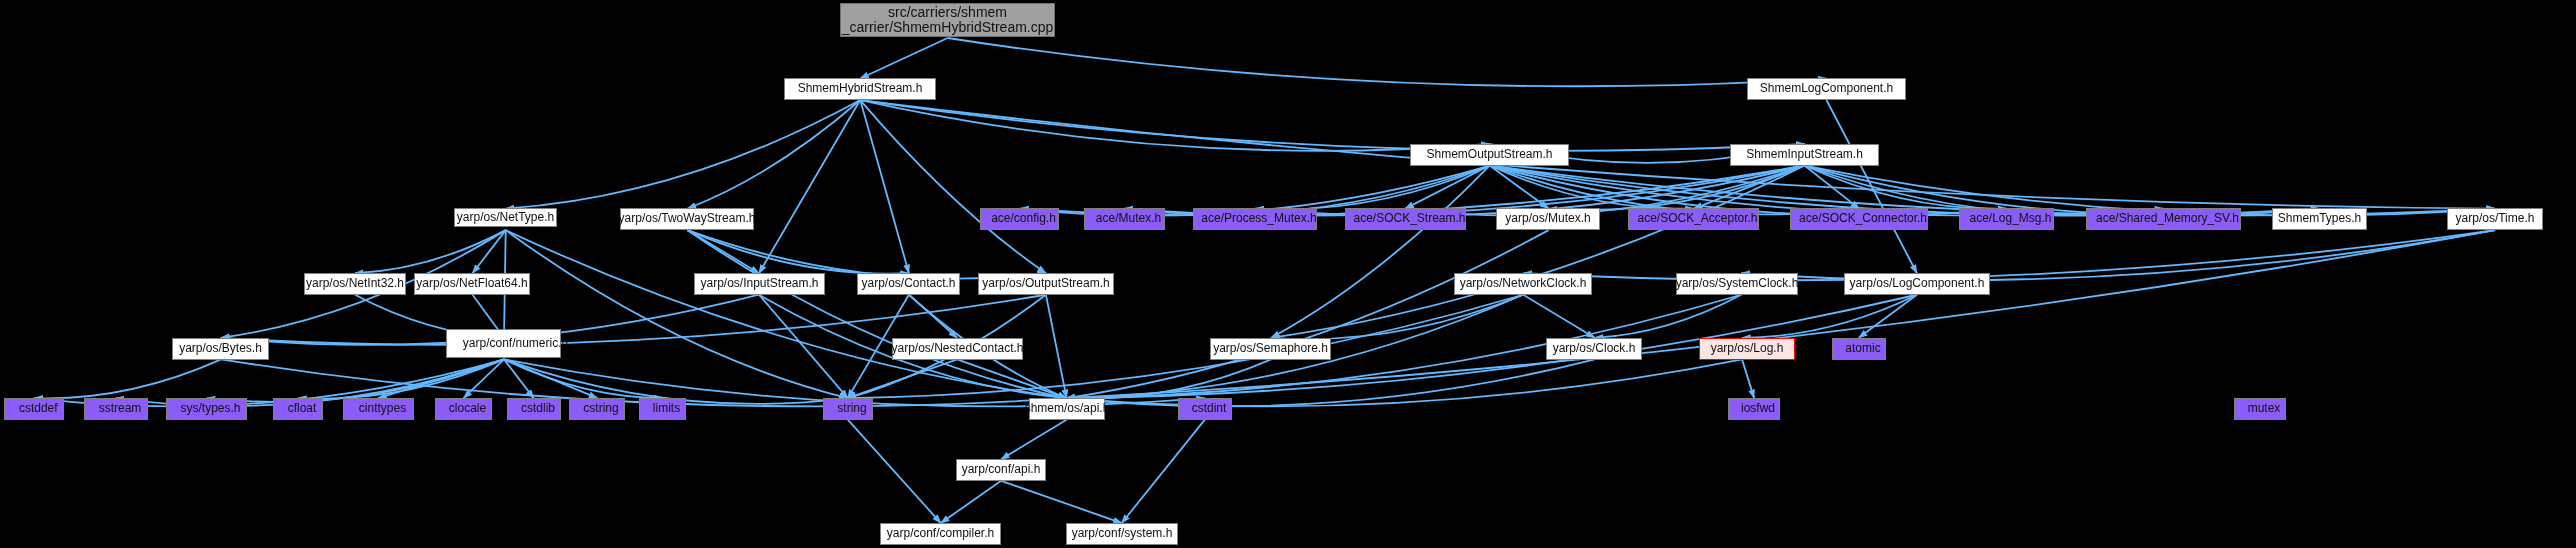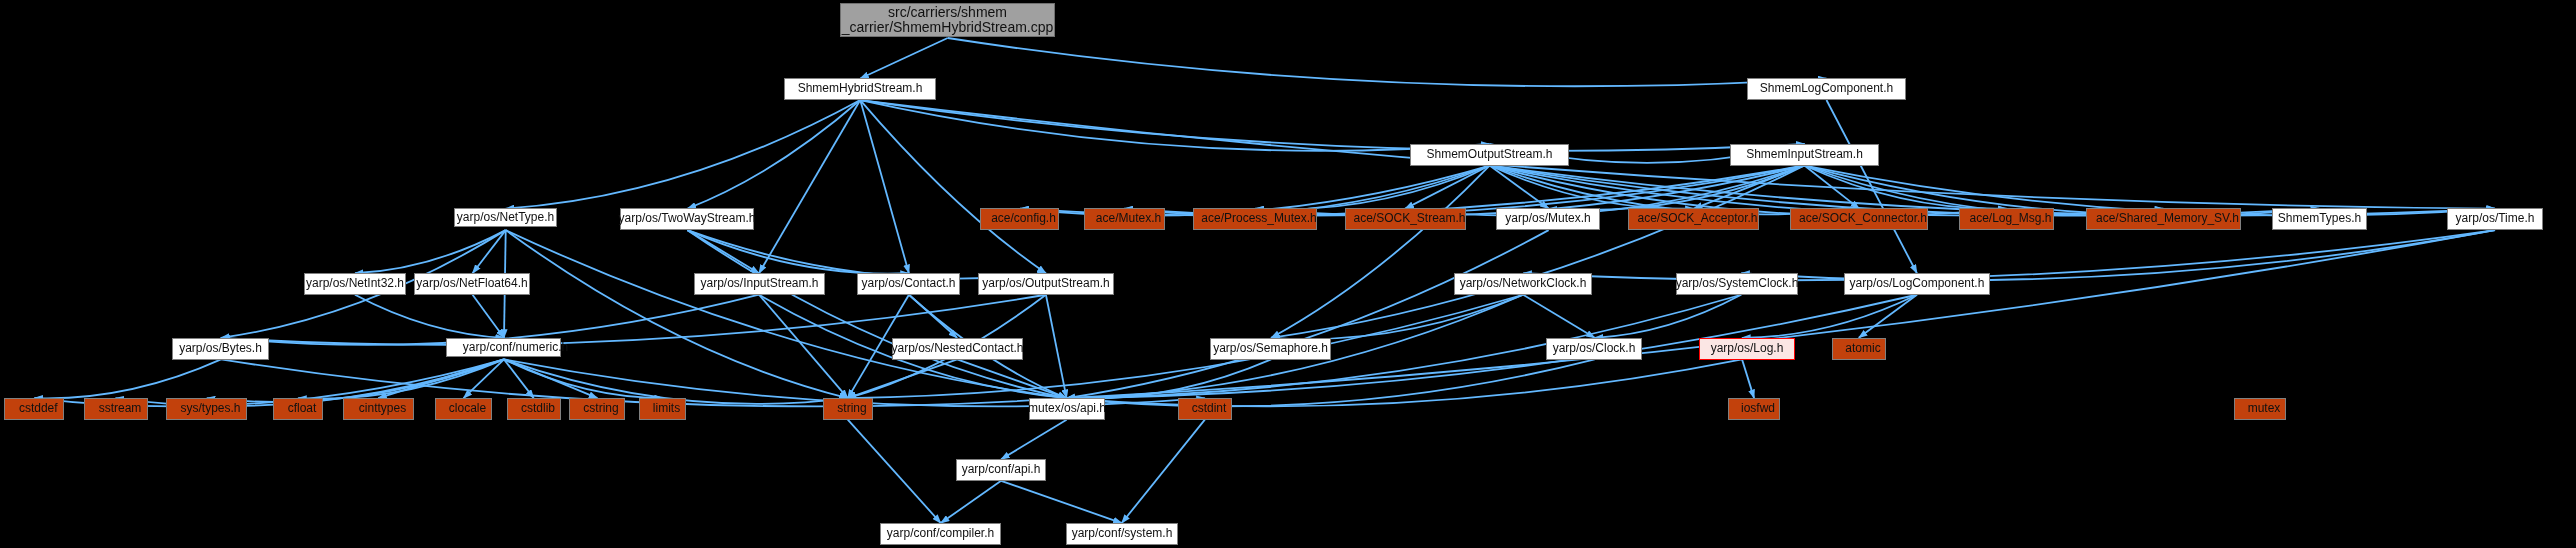--- a/index.html
+++ b/index.html
@@ -3,21 +3,21 @@
 <meta charset="utf-8">
 <style>
   html,body{margin:0;padding:0;background:#000;}
   #canvas{position:relative;width:2576px;height:549px;background:#000;
           font-family:"Liberation Sans", sans-serif;overflow:hidden;}
   #edges{position:absolute;left:0;top:0;width:2576px;height:549px;}
   .node{position:absolute;box-sizing:border-box;display:flex;align-items:center;
         justify-content:center;white-space:pre;line-height:1.12;text-align:center;
         font-size:12px;color:#111;border:0.9px solid #808080;z-index:5;}
   .n-white{background:#ffffff;border:0.9px solid #808080;}
-  .n-gray{background:#c2410c;border:0.9px solid #808080;padding-left:8px;}
+  .n-gray{background:#8b5cf6;border:0.9px solid #808080;padding-left:8px;}
   .n-root{background:#a0a0a0;border:0.9px solid #707070;}
   .n-red{background:#fbe6e4;border:0.9px solid #ff0000;}
   .n-multi{font-size:14px;}
 </style>
 </head>
 <body>
 
 <div id="canvas">
   <svg id="edges" xmlns="http://www.w3.org/2000/svg" viewBox="0 0 2990 637">
     <defs>
@@ -144,37 +144,37 @@
       <div class="node n-white" style="left: 2447px; top: 208px; width: 96px; height: 21.5px;">yarp/os/Time.h</div>
       <div class="node n-white" style="left: 304px; top: 273px; width: 102px; height: 21.5px;">yarp/os/NetInt32.h</div>
       <div class="node n-white" style="left: 414px; top: 273px; width: 116px; height: 21.5px;">yarp/os/NetFloat64.h</div>
       <div class="node n-white" style="left: 694px; top: 273px; width: 131px; height: 21.5px;">yarp/os/InputStream.h</div>
       <div class="node n-white" style="left: 857px; top: 273px; width: 103px; height: 21.5px;">yarp/os/Contact.h</div>
       <div class="node n-white" style="left: 978px; top: 273px; width: 136px; height: 21.5px;">yarp/os/OutputStream.h</div>
       <div class="node n-white" style="left: 1454px; top: 273px; width: 138px; height: 21.5px;">yarp/os/NetworkClock.h</div>
       <div class="node n-white" style="left: 1676px; top: 273px; width: 122px; height: 21.5px;">yarp/os/SystemClock.h</div>
       <div class="node n-white" style="left: 1844px; top: 273px; width: 146px; height: 21.5px;">yarp/os/LogComponent.h</div>
       <div class="node n-white" style="left: 172px; top: 338px; width: 97px; height: 21.5px;">yarp/os/Bytes.h</div>
-      <div class="node n-white" style="left: 446px; top: 338px; width: 115px; height: 19px; padding-left: 24px;">yarp/conf/numeric.h</div>
+      <div class="node n-white" style="left: 446px; top: 329px; width: 115px; height: 29px; padding-left: 24px;">yarp/conf/numeric.h</div>
       <div class="node n-white" style="left: 892px; top: 338px; width: 131px; height: 21.5px;">yarp/os/NestedContact.h</div>
       <div class="node n-white" style="left: 1210px; top: 338px; width: 121px; height: 21.5px;">yarp/os/Semaphore.h</div>
       <div class="node n-white" style="left: 1546px; top: 338px; width: 96px; height: 21.5px;">yarp/os/Clock.h</div>
       <div class="node n-red" style="left: 1699px; top: 338px; width: 96px; height: 21.5px;">yarp/os/Log.h</div>
       <div class="node n-gray" style="left: 1832px; top: 338px; width: 54px; height: 21.5px;">atomic</div>
       <div class="node n-gray" style="left: 4.3px; top: 398px; width: 60px; height: 21.5px;">cstddef</div>
       <div class="node n-gray" style="left: 84px; top: 398px; width: 64px; height: 21.5px;">sstream</div>
       <div class="node n-gray" style="left: 166px; top: 398px; width: 81px; height: 21.5px;">sys/types.h</div>
       <div class="node n-gray" style="left: 273px; top: 398px; width: 50px; height: 21.5px;">cfloat</div>
       <div class="node n-gray" style="left: 343px; top: 398px; width: 71px; height: 21.5px;">cinttypes</div>
       <div class="node n-gray" style="left: 435px; top: 398px; width: 57px; height: 21.5px;">clocale</div>
       <div class="node n-gray" style="left: 507px; top: 398px; width: 54px; height: 21.5px;">cstdlib</div>
       <div class="node n-gray" style="left: 569px; top: 398px; width: 56px; height: 21.5px;">cstring</div>
       <div class="node n-gray" style="left: 639px; top: 398px; width: 47px; height: 21.5px;">limits</div>
       <div class="node n-gray" style="left: 823px; top: 398px; width: 50px; height: 21.5px;">string</div>
-      <div class="node n-white" style="left: 1029px; top: 398px; width: 76px; height: 21.5px;">mutex/os/api.h</div>
+      <div class="node n-white" style="left: 1029px; top: 398px; width: 76px; height: 21.5px;">shmem/os/api.h</div>
       <div class="node n-gray" style="left: 1178px; top: 398px; width: 54px; height: 21.5px;">cstdint</div>
       <div class="node n-gray" style="left: 1728px; top: 398px; width: 52px; height: 21.5px;">iosfwd</div>
       <div class="node n-gray" style="left: 2234px; top: 398px; width: 52px; height: 21.5px;">mutex</div>
       <div class="node n-white" style="left: 956px; top: 459px; width: 90px; height: 21.5px;">yarp/conf/api.h</div>
       <div class="node n-white" style="left: 880px; top: 523px; width: 121px; height: 21.5px;">yarp/conf/compiler.h</div>
       <div class="node n-white" style="left: 1066px; top: 523px; width: 112px; height: 21.5px;">yarp/conf/system.h</div>
     </div>
 </div>
 
 

